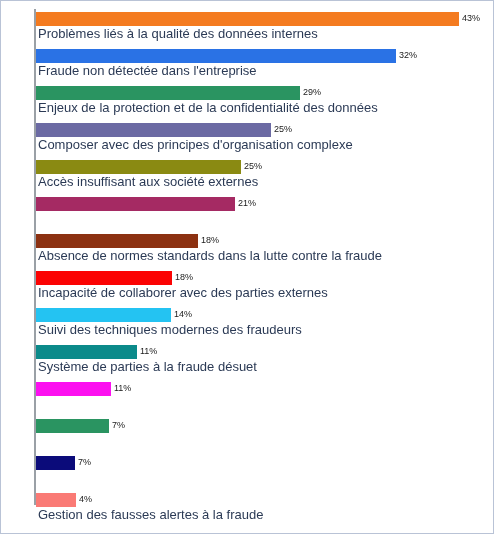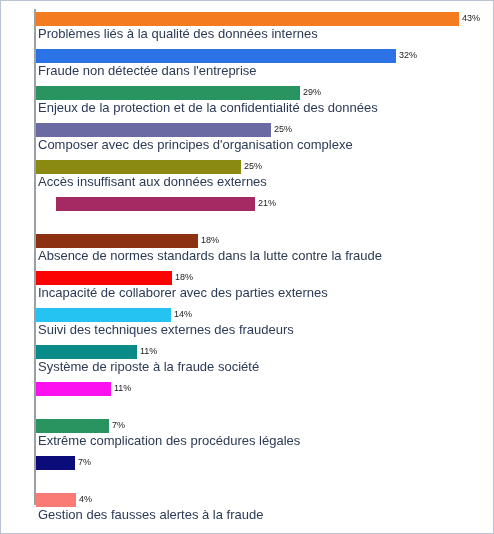--- a/index.html
+++ b/index.html
@@ -89,54 +89,53 @@
           <span class="bar-label">Enjeux de la protection et de la confidentialité des données</span>
         </div>
         <div class="bar-row" style="top: 122px;">
           <div class="bar" title="Composer avec des principes d'organisation complexe" style="width: 235px; background: rgb(107, 106, 163);"></div>
           <span class="bar-value" style="left: 238px;">25%</span>
           <span class="bar-label">Composer avec des principes d'organisation complexe</span>
         </div>
         <div class="bar-row" style="top: 159px;">
           <div class="bar" title="Accès insuffisant aux données externes" style="width: 205px; background: rgb(138, 138, 18);"></div>
           <span class="bar-value" style="left: 208px;">25%</span>
-          <span class="bar-label">Accès insuffisant aux données externes</span>
+          <span class="bar-label">Accès insuffisant aux société externes</span>
         </div>
-        <div class="bar-row" style="top: 196px; margin-left: 20px;">
+        <div class="bar-row" style="top: 196px;">
           <div class="bar" title="Investissement insuffisant de la part de la société" style="width: 199px; background: rgb(165, 42, 99);"></div>
           <span class="bar-value" style="left: 202px;">21%</span>
         </div>
         <div class="bar-row" style="top: 233px;">
           <div class="bar" title="Absence de normes standards dans la lutte contre la fraude" style="width: 162px; background: rgb(140, 49, 17);"></div>
           <span class="bar-value" style="left: 165px;">18%</span>
           <span class="bar-label">Absence de normes standards dans la lutte contre la fraude</span>
         </div>
         <div class="bar-row" style="top: 270px;">
           <div class="bar" title="Incapacité de collaborer avec des parties externes" style="width: 136px; background: rgb(251, 3, 3);"></div>
           <span class="bar-value" style="left: 139px;">18%</span>
           <span class="bar-label">Incapacité de collaborer avec des parties externes</span>
         </div>
         <div class="bar-row" style="top: 307px;">
           <div class="bar" title="Suivi des techniques modernes des fraudeurs" style="width: 135px; background: rgb(36, 195, 242);"></div>
           <span class="bar-value" style="left: 138px;">14%</span>
-          <span class="bar-label">Suivi des techniques externes des fraudeurs</span>
+          <span class="bar-label">Suivi des techniques modernes des fraudeurs</span>
         </div>
         <div class="bar-row" style="top: 344px;">
           <div class="bar" title="Système de riposte à la fraude désuet" style="width: 101px; background: rgb(11, 138, 138);"></div>
           <span class="bar-value" style="left: 104px;">11%</span>
-          <span class="bar-label">Système de riposte à la fraude société</span>
+          <span class="bar-label">Système de parties à la fraude désuet</span>
         </div>
         <div class="bar-row" style="top: 381px;">
           <div class="bar" title="Difficultés d'application des contrôles de fraude à la stratégie globale" style="width: 75px; background: rgb(252, 16, 240);"></div>
           <span class="bar-value" style="left: 78px;">11%</span>
         </div>
         <div class="bar-row" style="top: 418px;">
           <div class="bar" title="Extrême complication des procédures légales" style="width: 73px; background: rgb(42, 148, 97);"></div>
           <span class="bar-value" style="left: 76px;">7%</span>
-          <span class="bar-label">Extrême complication des procédures légales</span>
         </div>
         <div class="bar-row" style="top: 455px;">
           <div class="bar" title="Recrutement de personnel compétent" style="width: 39px; background: rgb(11, 11, 122);"></div>
           <span class="bar-value" style="left: 42px;">7%</span>
         </div>
         <div class="bar-row" style="top: 492px;">
           <div class="bar" title="Gestion des fausses alertes à la fraude" style="width: 40px; background: rgb(250, 122, 117);"></div>
           <span class="bar-value" style="left: 43px;">4%</span>
           <span class="bar-label">Gestion des fausses alertes à la fraude</span>
         </div>

